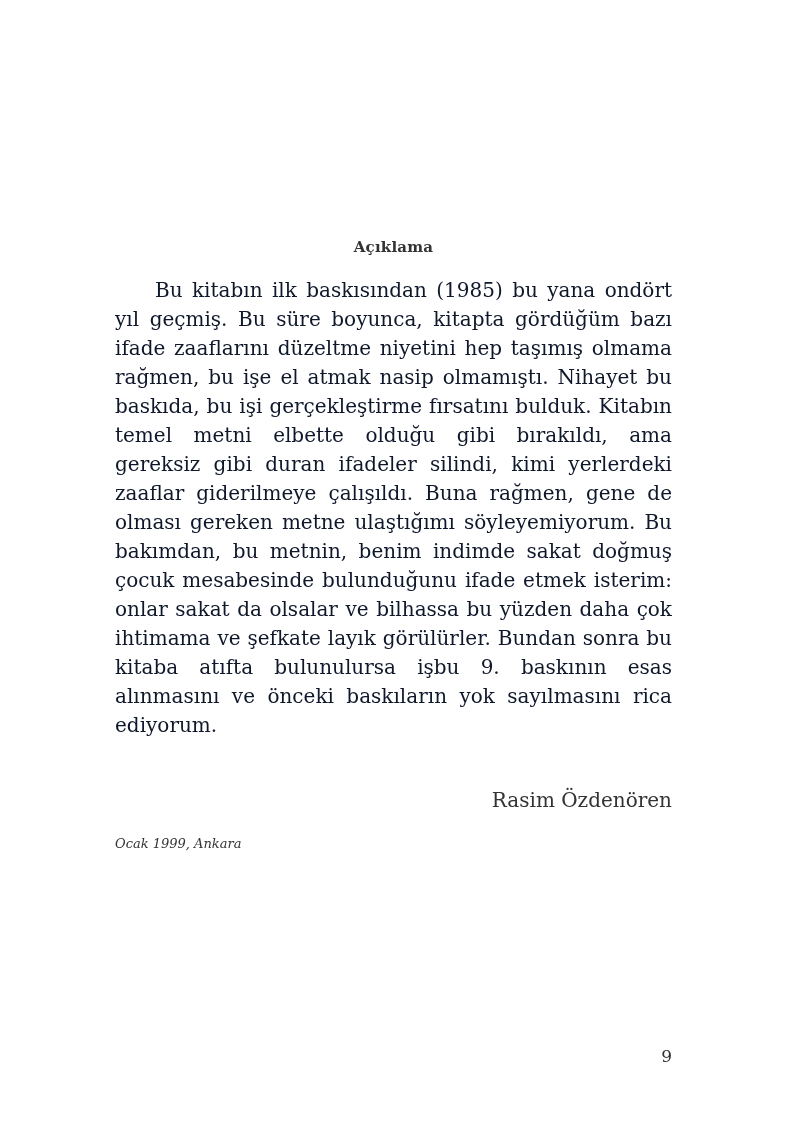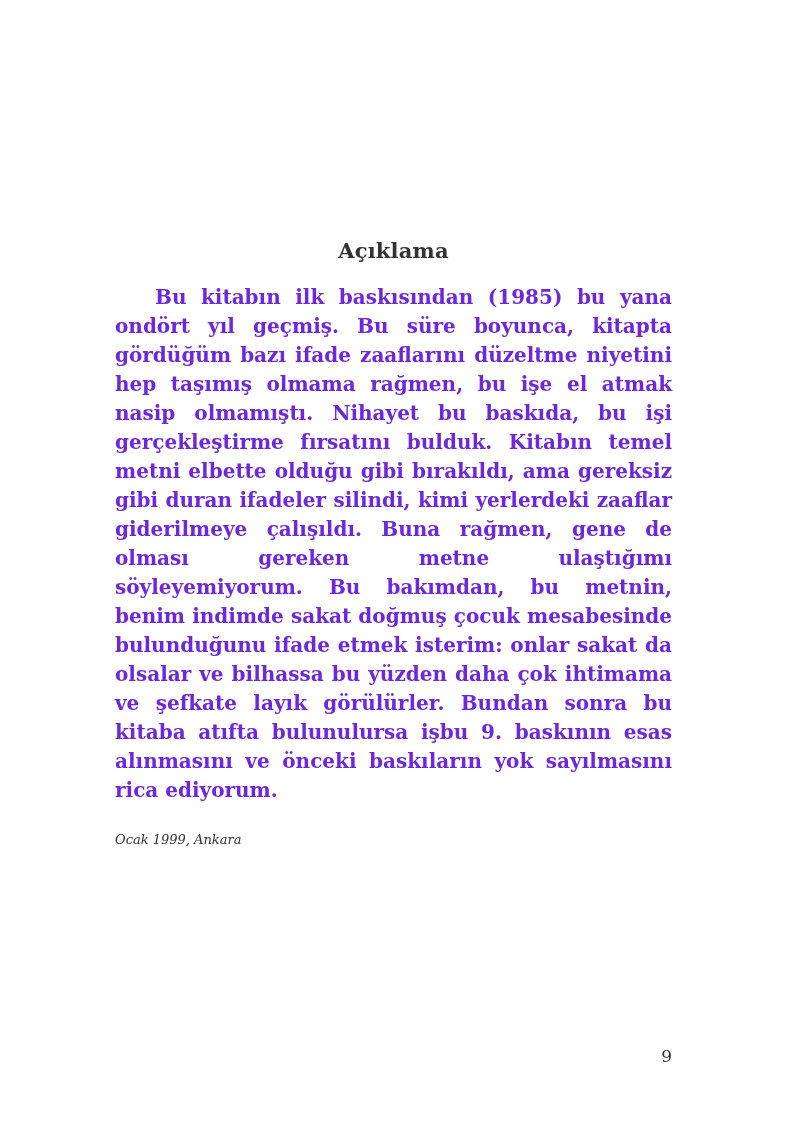--- a/index.html
+++ b/index.html
@@ -19,33 +19,32 @@
   }
   .content {
     position: absolute;
     left: 115px;
     top: 0;
     width: 557px;
   }
   .doc-title {
     margin-top: 238px;
     text-align: center;
-    font-size: 21px;
+    font-size: 15px;
     font-weight: bold;
     letter-spacing: 0.2px;
     color: #333333;
   }
   .doc-body {
     font-size: 20px;
     line-height: 29px;
     text-align: justify;
     text-indent: 40px;
-    color: #6d28d9;
+    color: #0f172a;
     hyphens: auto;
-    font-weight: bold;
     -webkit-hyphens: auto;
   }
   .signature {
     margin-top: 46px;
     font-size: 20px;
     line-height: 29px;
     text-align: right;
     color: #333333;
   }
   .dateline {
@@ -66,16 +65,17 @@
     color: #333333;
   }
 </style>
 </head>
 <body>
 
 <div class="page">
   <div class="content">
     <h1 class="doc-title">Açıklama</h1>
     <p class="doc-body">Bu kitabın ilk baskısından (1985) bu yana ondört yıl geçmiş. Bu süre boyunca, kitapta gördüğüm bazı ifade zaaflarını düzeltme niyetini hep taşımış olmama rağmen, bu işe el atmak nasip olmamıştı. Nihayet bu baskıda, bu işi gerçekleştirme fırsatını bulduk. Kitabın temel metni elbette olduğu gibi bırakıldı, ama gereksiz gibi duran ifadeler silindi, kimi yerlerdeki zaaflar giderilmeye çalışıldı. Buna rağmen, gene de olması gereken metne ulaştığımı söyleyemiyorum. Bu bakımdan, bu metnin, benim indimde sakat doğmuş çocuk mesabesinde bulunduğunu ifade etmek isterim: onlar sakat da olsalar ve bilhassa bu yüzden daha çok ihtimama ve şefkate layık görülürler. Bundan sonra bu kitaba atıfta bulunulursa işbu 9. baskının esas alınmasını ve önceki baskıların yok sayılmasını rica ediyorum.</p>
+    <div class="signature">Rasim Özdenören</div>
     <div class="dateline">Ocak 1999, Ankara</div>
   </div>
   <div class="page-number">9</div>
 </div>
 
 </body></html>

